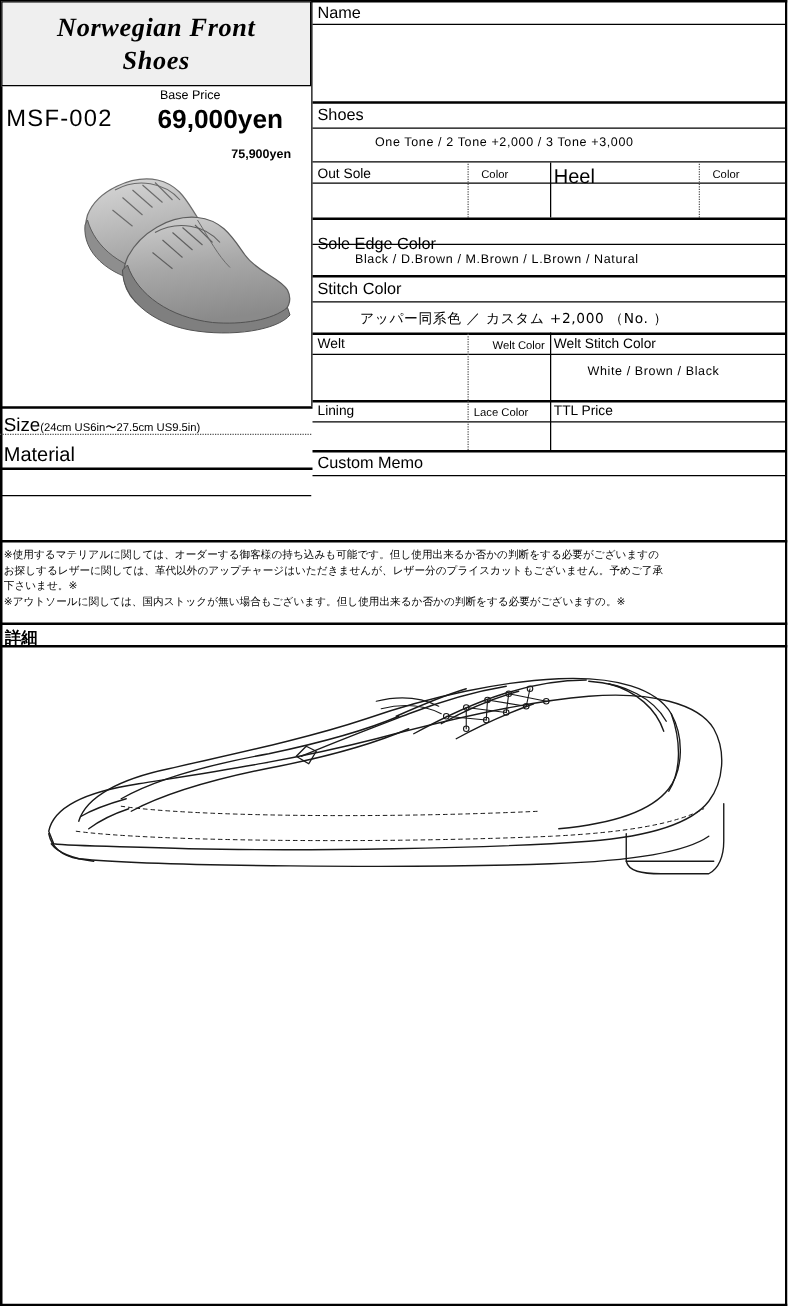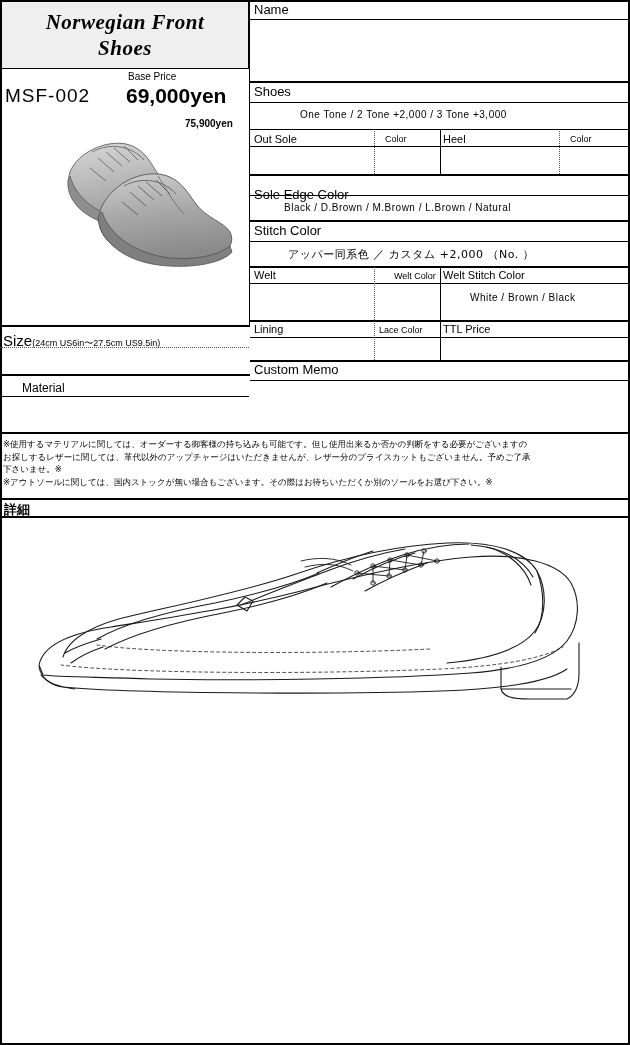--- a/index.html
+++ b/index.html
@@ -37,21 +37,21 @@
   
   .photo{position:absolute;left:40px;top:132px;width:200px;height:140px;}
 
   
   .fld-label{position:absolute;font-size:13px;}
   .fld-sub{position:absolute;font-size:9px;}
   .opts{position:absolute;font-size:10px;letter-spacing:.5px;}
 
   .size-lbl{position:absolute;left:3px;top:332px;font-size:15px;}
   .size-lbl .sz{font-size:9px;}
-  .material-lbl{position:absolute;left:3px;top:381px;font-size:12px;padding-left:19px;}
+  .material-lbl{position:absolute;left:3px;top:356px;font-size:16px;}
 
   
   .note{
     position:absolute;left:3px;top:438px;width:624px;
     font-size:8.5px;line-height:12.5px;
     font-family:"DejaVu Sans", sans-serif;
   }
 
   
   .detail-lbl{position:absolute;left:4px;top:501px;font-size:13px;font-weight:bold;}
@@ -124,21 +124,21 @@
   <div style="position:absolute;left:250px;top:20px;width:378px;height:60px;"></div>
   <div class="hr thick" style="top:81px;left:250px;width:378px;"></div>
 
   <div class="fld-label" style="left:254px;top:84px;">Shoes</div>
   <div class="hr" style="top:102px;left:250px;width:378px;"></div>
   <div class="opts" style="left:300px;top:109px;">One Tone  /  2 Tone +2,000  /  3 Tone +3,000</div>
   <div class="hr" style="top:129px;left:250px;width:378px;"></div>
 
   <div class="fld-sub" style="left:254px;top:133px;font-size:11px;">Out Sole</div>
   <div class="fld-sub" style="left:385px;top:134px;">Color</div>
-  <div class="fld-sub" style="left:443px;top:133px;font-size:11px;">Heel</div>
+  <div class="fld-sub" style="left:443px;top:133px;font-size:16px;">Heel</div>
   <div class="fld-sub" style="left:570px;top:134px;">Color</div>
   <div class="hr" style="top:146px;left:250px;width:378px;"></div>
   <div class="vline" style="left:440px;top:130px;height:44px;"></div>
   <div class="dotv" style="left:374px;top:131px;height:43px;"></div>
   <div class="dotv" style="left:559px;top:131px;height:43px;"></div>
   <div style="position:absolute;left:252px;top:148px;width:120px;height:24px;"></div>
   <div style="position:absolute;left:376px;top:148px;width:62px;height:24px;"></div>
   <div style="position:absolute;left:443px;top:148px;width:114px;height:24px;"></div>
   <div style="position:absolute;left:561px;top:148px;width:64px;height:24px;"></div>
   <div class="hr thick" style="top:174px;left:250px;width:378px;"></div>
@@ -189,21 +189,21 @@
   <div class="hr thick" style="top:374px;left:0;width:250px;"></div>
   <div class="material-lbl">Material</div>
   <div class="hr" style="top:396px;left:0;width:249px;"></div>
   <div style="position:absolute;left:3px;top:398px;width:244px;height:32px;"></div>
 
   <div class="hr thick" style="top:432px;left:0;width:630px;"></div>
   <div class="note">
     <div>※使用するマテリアルに関しては、オーダーする御客様の持ち込みも可能です。但し使用出来るか否かの判断をする必要がございますの</div>
     <div>お探しするレザーに関しては、革代以外のアップチャージはいただきませんが、レザー分のプライスカットもございません。予めご了承</div>
     <div>下さいませ。※</div>
-    <div>※アウトソールに関しては、国内ストックが無い場合もございます。その際はお待ちいただくか別のソールをお選び下さい。※</div>
+    <div>※アウトソールに関しては、国内ストックが無い場合もございます。但し使用出来るか否かの判断をする必要がございますの。※</div>
   </div>
 
   <div class="hr thick" style="top:498px;left:0;width:630px;"></div>
   <div class="detail-lbl">詳細</div>
   <div class="hr thick" style="top:516px;left:0;width:630px;"></div>
 
   <div class="detail-area">
     <svg width="628" height="527" viewBox="0 0 628 527">
       <g fill="none" stroke="#1a1a1a" stroke-width="1.1" stroke-linejoin="round" stroke-linecap="round">
 

